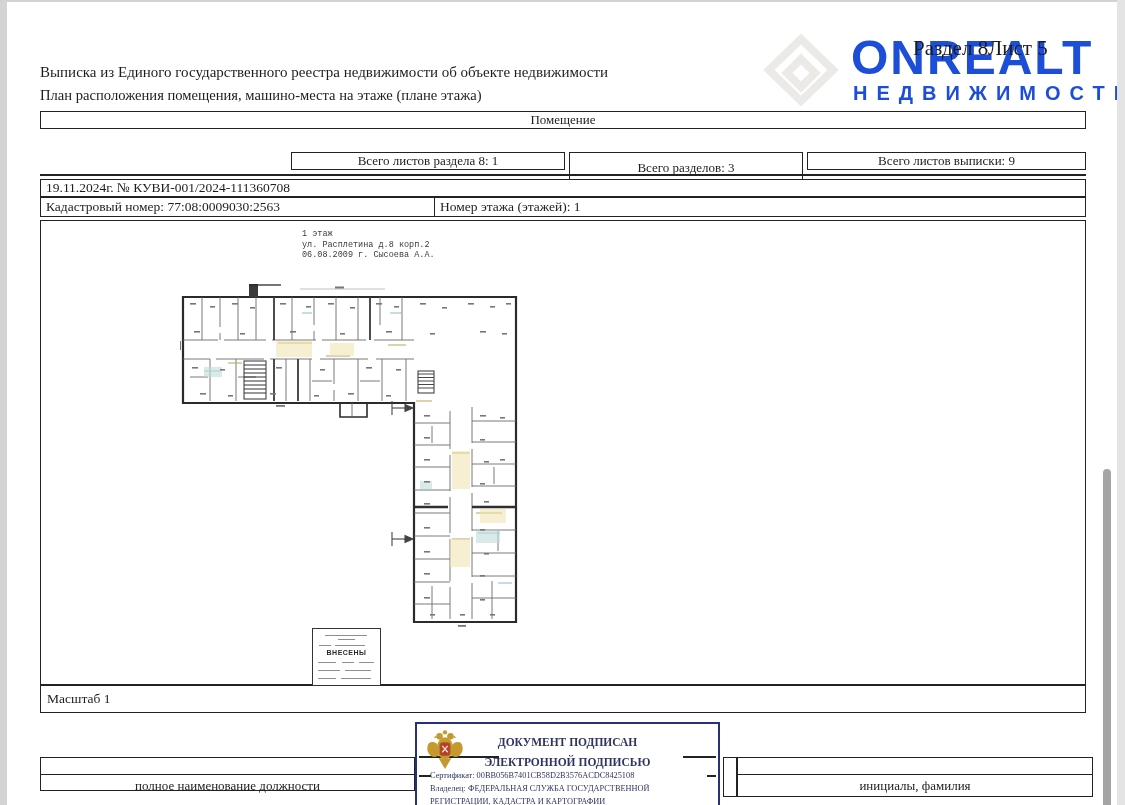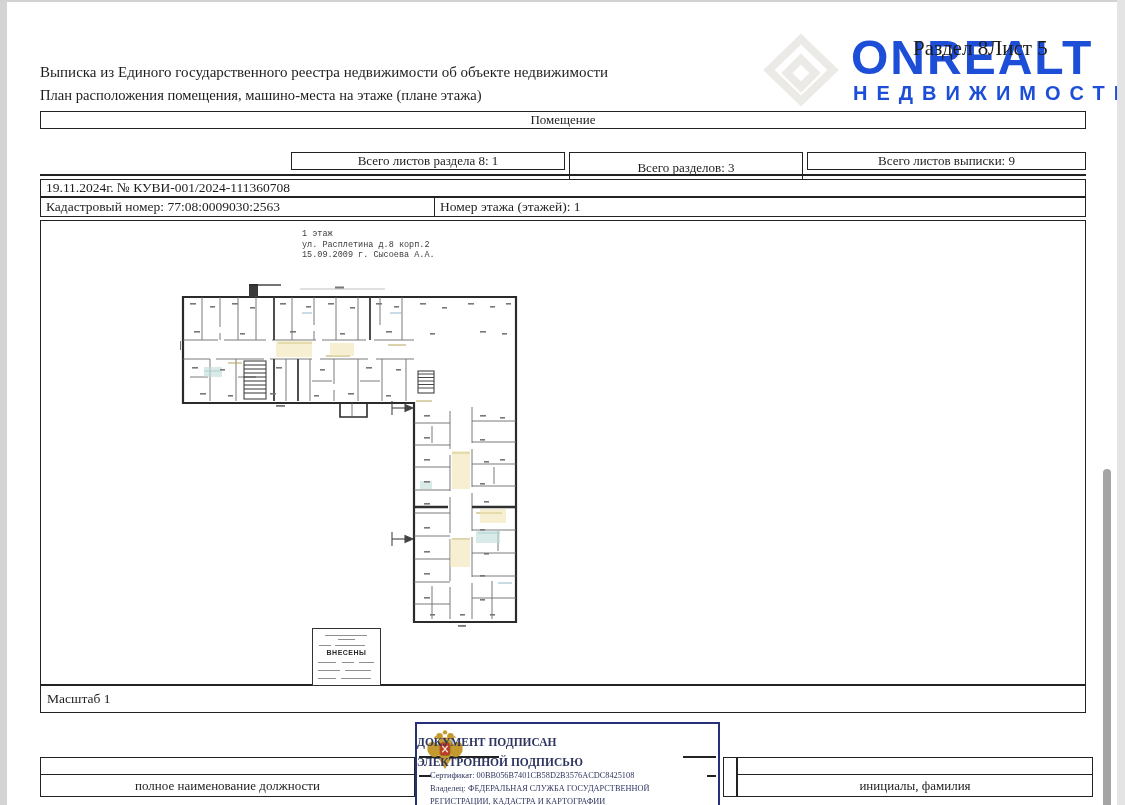--- a/index.html
+++ b/index.html
@@ -20,21 +20,21 @@
   .wm-brand{left:851px;top:30px;font-family:"Liberation Sans","DejaVu Sans",sans-serif;
             font-weight:800;font-size:48px;letter-spacing:2px;}
   .wm-sub{left:853px;top:82px;font-family:"Liberation Sans","DejaVu Sans",sans-serif;
           font-weight:700;font-size:20px;letter-spacing:9px;white-space:nowrap;}
   
   .hdr{z-index:2;font-size:21px;}
   .title{z-index:2;left:40px;width:1046px;font-size:15px;}
   
   .sig-box{left:415px;top:722px;width:305px;height:108px;border:2.6px solid #29307a;
            background:#fff;box-sizing:border-box;z-index:3;}
-  .sig-line{font-weight:700;color:#2e3560;text-align:left;width:100%;position:absolute;}
+  .sig-line{font-weight:700;color:#2e3560;text-align:center;width:100%;position:absolute;}
   .sig-small{color:#2e3560;position:absolute;left:13px;font-size:8.3px;white-space:nowrap;}
   .stub{position:absolute;background:#222;}
   
   .foot-caption{font-size:13px;}
   
   .scroll-thumb{left:1103px;top:469px;width:8px;height:380px;background:#a5a5a5;border-radius:4px;z-index:5;}
   
   .plan-note{left:274px;top:229px;font-family:Liberation Mono, monospace;
              font-size:8.5px;line-height:10.5px;color:#3c3c3c;z-index:2;margin-left:28px;}
   .stamp{left:312px;top:628px;width:69px;height:58px;border:1.1px solid #333;background:#fff;
@@ -86,21 +86,21 @@
     <div class="lf t135" style="position:absolute;left:394px;top:0;right:0;height:100%">Номер этажа (этажей): 1</div>
   </div>
 
   <div class="bx" style="left:40px;top:220px;width:1046px;height:493px;z-index:1"></div>
   <div class="abs" style="left:40px;top:684px;width:1046px;height:1.8px;background:#222;z-index:2"></div>
   <div class="abs t135" style="left:47px;top:692px;z-index:2">Масштаб 1</div>
 
   <div class="abs plan-note">
     <div>1 этаж</div>
     <div>ул. Расплетина д.8 корп.2</div>
-    <div>15.09.2009 г. Сысоева А.А.</div>
+    <div>06.08.2009 г. Сысоева А.А.</div>
   </div>
 
   <div class="abs" style="left:180px;top:281px;z-index:2">
     <svg width="342" height="348" viewBox="0 0 342 348">
 
       <path d="M3 16 H336 V341 H234 V122 H3 Z" fill="none" stroke="#2b2b2b" stroke-width="2.2"></path>
 
       <rect x="69" y="3" width="9" height="13" fill="#3a3a3a"></rect>
       <line x1="69" y1="4" x2="101" y2="4" stroke="#2b2b2b" stroke-width="1.3"></line>
 
@@ -261,21 +261,21 @@
     <div class="stamp-word">ВНЕСЕНЫ</div>
     <div class="ln" style="left:5px;top:33px;width:18px"></div>
     <div class="ln" style="left:29px;top:33px;width:12px"></div>
     <div class="ln" style="left:46px;top:33px;width:15px"></div>
     <div class="ln" style="left:5px;top:41px;width:22px"></div>
     <div class="ln" style="left:32px;top:41px;width:26px"></div>
     <div class="ln" style="left:5px;top:49px;width:18px"></div>
     <div class="ln" style="left:28px;top:49px;width:30px"></div>
   </div>
 
-  <div class="bx" style="left:40px;top:757px;width:375px;height:40px;z-index:2">
+  <div class="bx" style="left:40px;top:757px;width:375px;height:34px;z-index:2">
     <div style="position:absolute;left:0;top:0;width:100%;height:17px;border-bottom:1.6px solid #222;box-sizing:border-box"></div>
     <div class="ct foot-caption" style="position:absolute;left:0;top:19px;width:100%;height:18px">полное наименование должности</div>
   </div>
 
   <div class="bx" style="left:723px;top:757px;width:370px;height:40px;z-index:2">
     <div style="position:absolute;left:12px;top:0;width:1.6px;height:100%;background:#222"></div>
     <div style="position:absolute;left:14px;top:0;right:0;height:17px;border-bottom:1.6px solid #222;box-sizing:border-box"></div>
     <div class="ct foot-caption" style="position:absolute;left:14px;top:19px;right:0;height:18px">инициалы, фамилия</div>
   </div>
 

